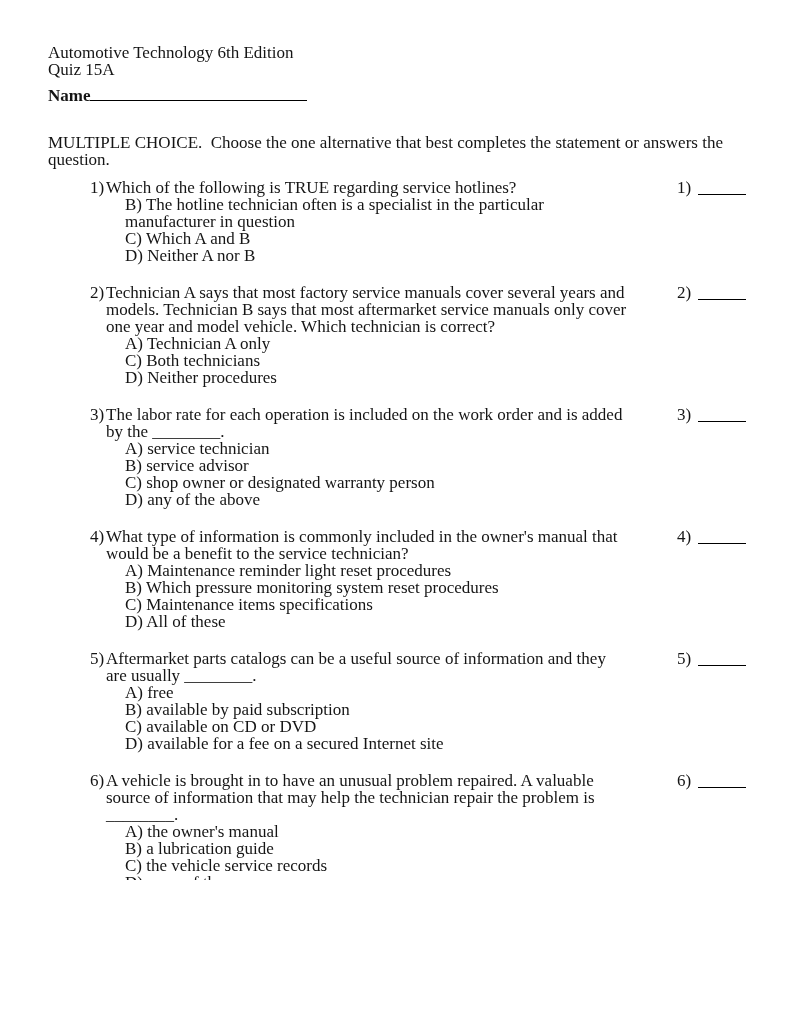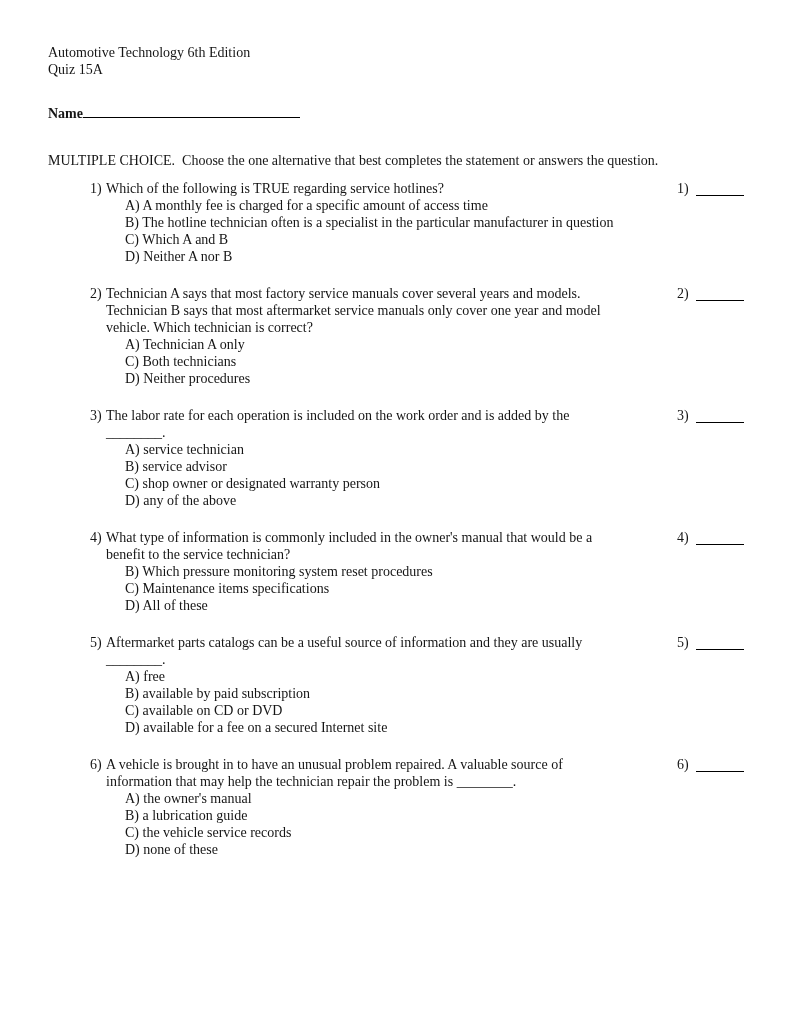--- a/index.html
+++ b/index.html
@@ -4,27 +4,27 @@
 <style>
   html, body { margin: 0; padding: 0; background: #ffffff; }
   .page {
     position: relative;
     width: 791px;
     height: 880px;
     background: #ffffff;
     box-sizing: border-box;
     padding: 44px 45px 0 48px;
     font-family: "Liberation Serif", serif;
-    font-size: 14px;
+    font-size: 17px;
     line-height: 17px;
     color: #151515;
     overflow: hidden;
   }
   .title-line { white-space: nowrap; }
-  .name-row { margin-top: 26px; }
+  .name-row { margin-top: 9px; }
   .name-label { font-weight: bold; }
   .name-line {
     display: inline-block;
     width: 217px;
     height: 13px;
     border-bottom: 1.2px solid #000;
     vertical-align: baseline;
   }
   .instructions {
     margin-top: 30px;
@@ -82,21 +82,20 @@
 
   <div class="questions">
 
     <div class="question">
       <div class="q-body">
         <div class="q-first">
           <span class="q-num">1)</span>
           <span class="q-text">Which of the following is TRUE regarding service hotlines?</span>
         </div>
         <div class="q-options">
-          <div class="q-option">A) A monthly fee is charged for a specific amount of access time</div>
           <div class="q-option">B) The hotline technician often is a specialist in the particular manufacturer in question</div>
           <div class="q-option">C) Which A and B</div>
           <div class="q-option">D) Neither A nor B</div>
         </div>
       </div>
       <div class="q-answer">
         <span class="q-ans-num">1)</span>
         <span class="q-ans-blank"></span>
       </div>
     </div>
@@ -138,20 +137,21 @@
       </div>
     </div>
 
     <div class="question">
       <div class="q-body">
         <div class="q-first">
           <span class="q-num">4)</span>
           <span class="q-text">What type of information is commonly included in the owner's manual that would be a benefit to the service technician?</span>
         </div>
         <div class="q-options">
+          <div class="q-option">A) Maintenance reminder light reset procedures</div>
           <div class="q-option">B) Which pressure monitoring system reset procedures</div>
           <div class="q-option">C) Maintenance items specifications</div>
           <div class="q-option">D) All of these</div>
         </div>
       </div>
       <div class="q-answer">
         <span class="q-ans-num">4)</span>
         <span class="q-ans-blank"></span>
       </div>
     </div>

